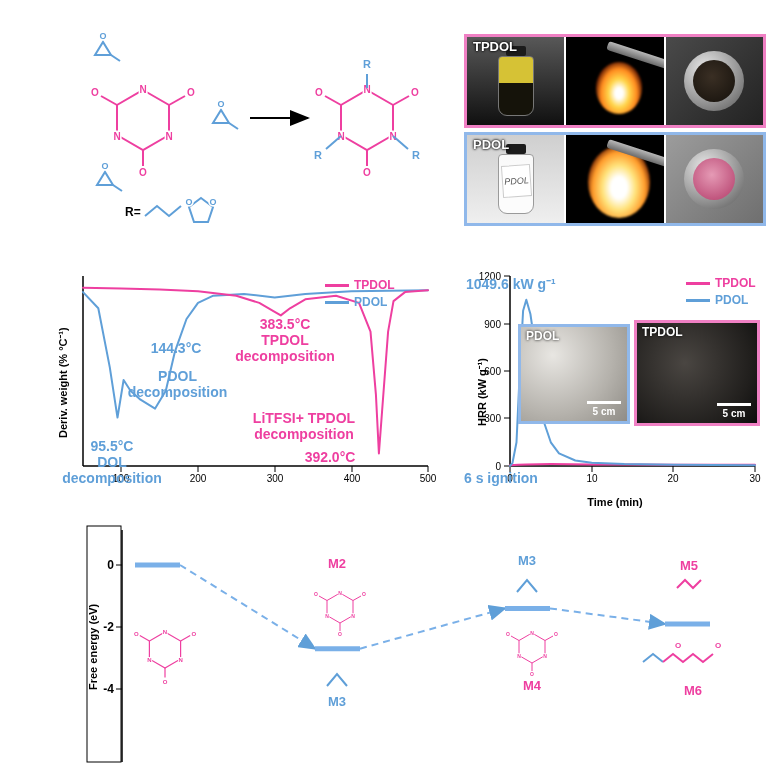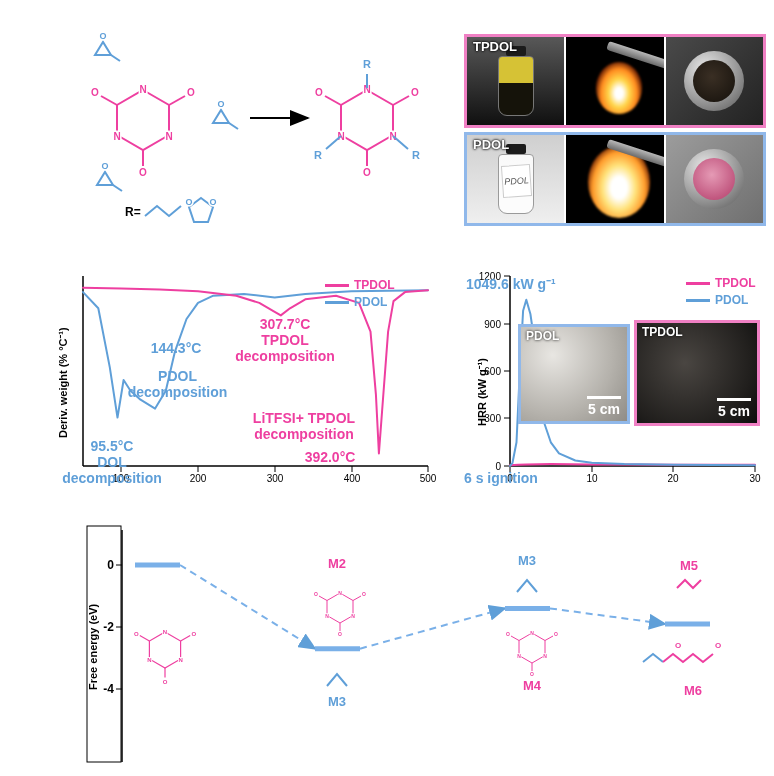--- a/index.html
+++ b/index.html
@@ -58,21 +58,21 @@
   .legend .row{display:flex;align-items:center;gap:5px;margin-bottom:3px;}
   .legend .ln{display:inline-block;width:24px;height:3px;}
   .ln.pinkl{background:var(--pink);}
   .ln.bluel{background:var(--blue);}
 
   
   .inset{position:absolute;box-sizing:border-box;z-index:4;}
   .inset.blueb{border:3px solid var(--bblue);background:radial-gradient(circle at 30% 30%, #e8e6e2, #b5b2ac 60%, #8f8c86);}
   .inset.pinkb{border:3px solid var(--bpink);background:radial-gradient(circle at 40% 40%, #4a4642, #211f1d 70%, #0c0c0c);}
   .inset .ilab{position:absolute;top:2px;left:5px;color:#fff;font-weight:bold;font-size:12px;text-shadow:0 0 3px #000;}
-  .inset .scale{position:absolute;right:6px;bottom:4px;text-align:center;color:#fff;font-weight:bold;font-size:14px;}
+  .inset .scale{position:absolute;right:6px;bottom:4px;text-align:center;color:#fff;font-weight:bold;font-size:10px;}
   .inset .scale .bar{width:34px;height:3px;background:#fff;margin:0 auto 2px auto;}
 </style>
 </head>
 <body>
 
 <div class="stage">
 
   <svg class="panel" style="left:25px;top:8px;" width="435" height="235" viewBox="0 0 435 235">
     <defs>
       <marker id="arrBlack" markerWidth="10" markerHeight="8" refX="9" refY="4" orient="auto">
@@ -193,21 +193,21 @@
     </div>
 
     <div class="ann c-blue" style="left:116px;top:82px;width:70px;">
       <div>144.3°C</div>
     </div>
     <div class="ann c-blue" style="left:95px;top:110px;width:115px;">
       <div>PDOL</div>
       <div>decomposition</div>
     </div>
     <div class="ann c-pink" style="left:210px;top:58px;width:100px;">
-      <div>307.7°C</div>
+      <div>383.5°C</div>
       <div>TPDOL</div>
       <div>decomposition</div>
     </div>
     <div class="ann c-pink" style="left:213px;top:152px;width:132px;">
       <div>LiTFSI+ TPDOL</div>
       <div>decomposition</div>
     </div>
     <div class="ann c-blue" style="left:22px;top:180px;width:130px;">
       <div>95.5°C</div>
       <div>DOL decomposition</div>
@@ -275,20 +275,21 @@
       </div>
     </div>
     <div class="inset pinkb" style="left:172px;top:62px;width:126px;height:106px;">
       <div class="ilab">TPDOL</div>
       <div class="scale">
         <div class="bar"></div>
         <div>5 cm</div>
       </div>
     </div>
 
+    <div class="xlab">Time (min)</div>
     <div class="ylab" style="left:12px;top:168px;">HRR (kW g⁻¹)</div>
   </div>
 
   <svg class="panel" style="left:85px;top:520px;" width="685" height="250" viewBox="0 0 685 250">
     <defs>
       <marker id="arrBlue" markerWidth="9" markerHeight="8" refX="8" refY="4" orient="auto">
         <path d="M0,0 L9,4 L0,8 z" fill="#5f9fd8"></path>
       </marker>
     </defs>
 

